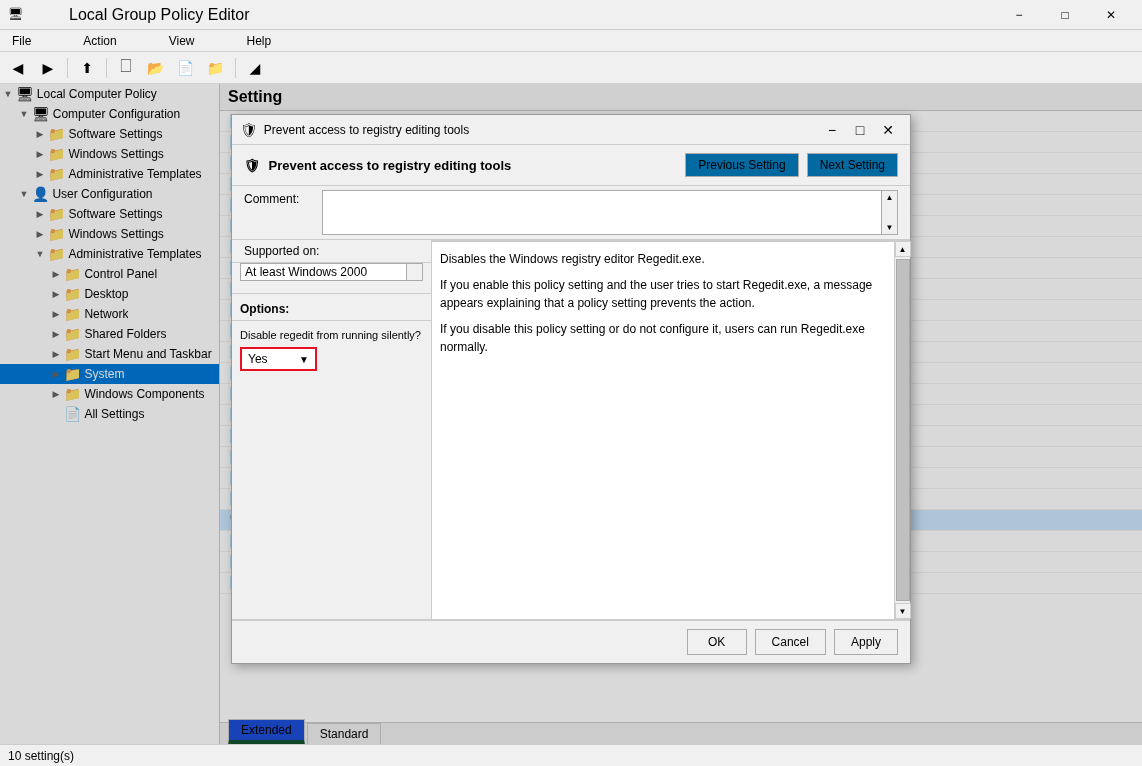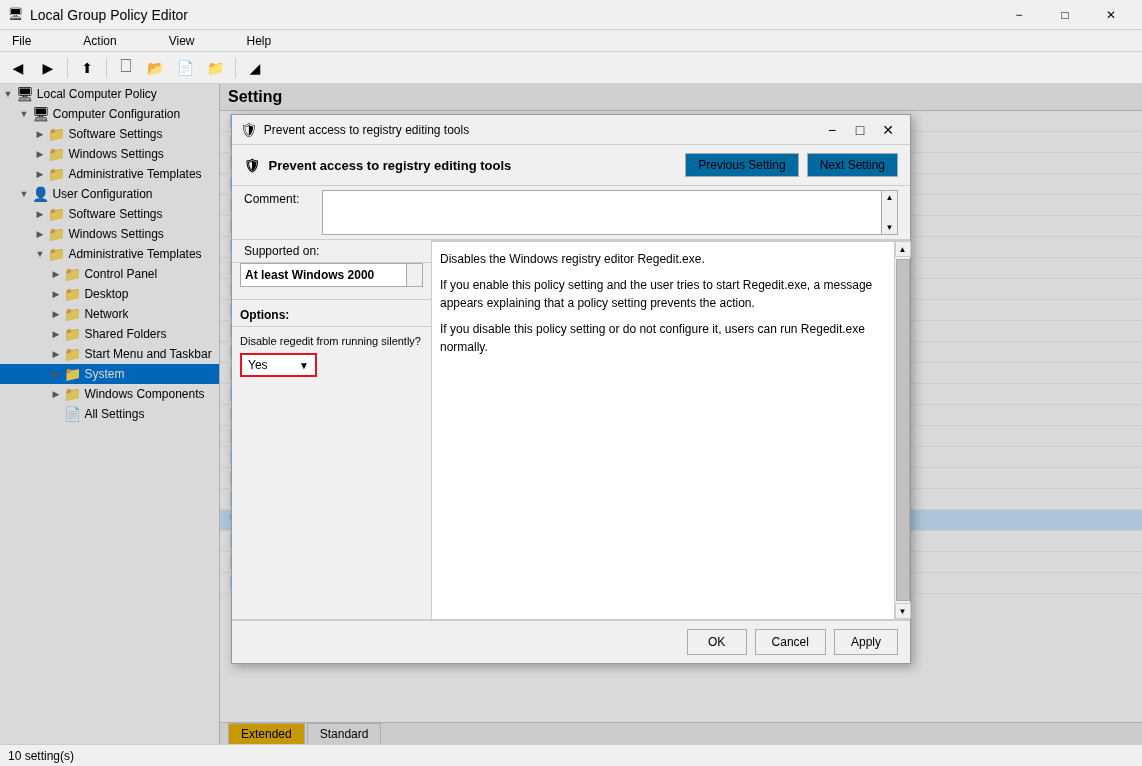--- a/index.html
+++ b/index.html
@@ -9,21 +9,21 @@
     .title-bar {
       background: #f0f0f0;
       height: 30px;
       display: flex;
       align-items: center;
       padding: 0 8px;
       border-bottom: 1px solid #ccc;
       user-select: none;
     }
     .title-bar-icon { width: 16px; height: 16px; margin-right: 6px; }
-    .title-bar-text { flex: 1; font-size: 14px; color: #000; }
+    .title-bar-text { flex: 1; font-size: 16px; color: #000; margin-left: 39px; }
     .title-bar-buttons { display: flex; gap: 0; }
     .title-btn {
       width: 46px; height: 30px;
       border: none; background: transparent;
       font-size: 12px; cursor: pointer; display: flex; align-items: center; justify-content: center;
     }
 
     
     .menu-bar {
       background: #f0f0f0;
@@ -148,21 +148,21 @@
     }
     .tab {
       padding: 3px 12px;
       border: 1px solid #ccc;
       border-bottom: none;
       background: #f0f0f0;
       cursor: pointer;
       font-size: 12px;
       margin-right: 2px;
     }
-    .tab.active { background: #eab308; border-bottom: 1px solid #14532d; margin-bottom: -1px; }
+    .tab.active { background: #1d4ed8; border-bottom: 5px solid #14532d; margin-bottom: -1px; }
 
     
     .dialog-overlay {
       position: absolute;
       top: 0; left: 0; right: 0; bottom: 0;
       background: rgba(0,0,0,0.15);
       display: flex;
       align-items: flex-start;
       justify-content: center;
       padding-top: 30px;
@@ -273,29 +273,28 @@
     .supported-row {
       display: flex;
       align-items: center;
       gap: 8px;
       padding: 4px 12px;
       border-bottom: 1px solid #ccc;
     }
     .supported-label { font-size: 12px; min-width: 100px; }
     .supported-box {
       flex: 1;
-      height: 24px;
+      height: 18px;
       border: 1px solid #aaa;
       background: #fff;
       display: flex;
       align-items: center;
       padding: 0 4px;
       font-size: 12px;
       position: relative;
-      font-weight: bold;
     }
     .supported-scrollbar {
       position: absolute; right: 0; top: 0; bottom: 0; width: 16px;
       background: #f0f0f0;
       border-left: 1px solid #aaa;
     }
 
     
     .middle-section {
       display: flex;

